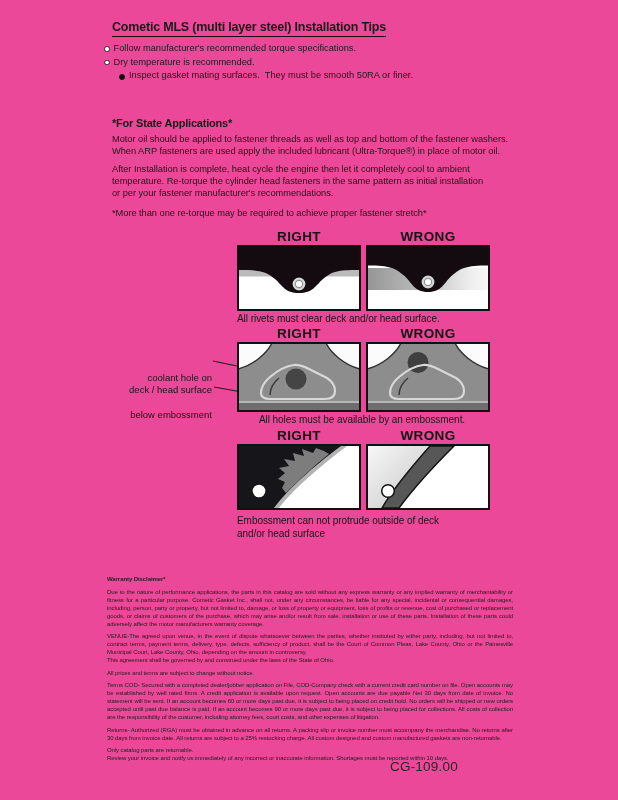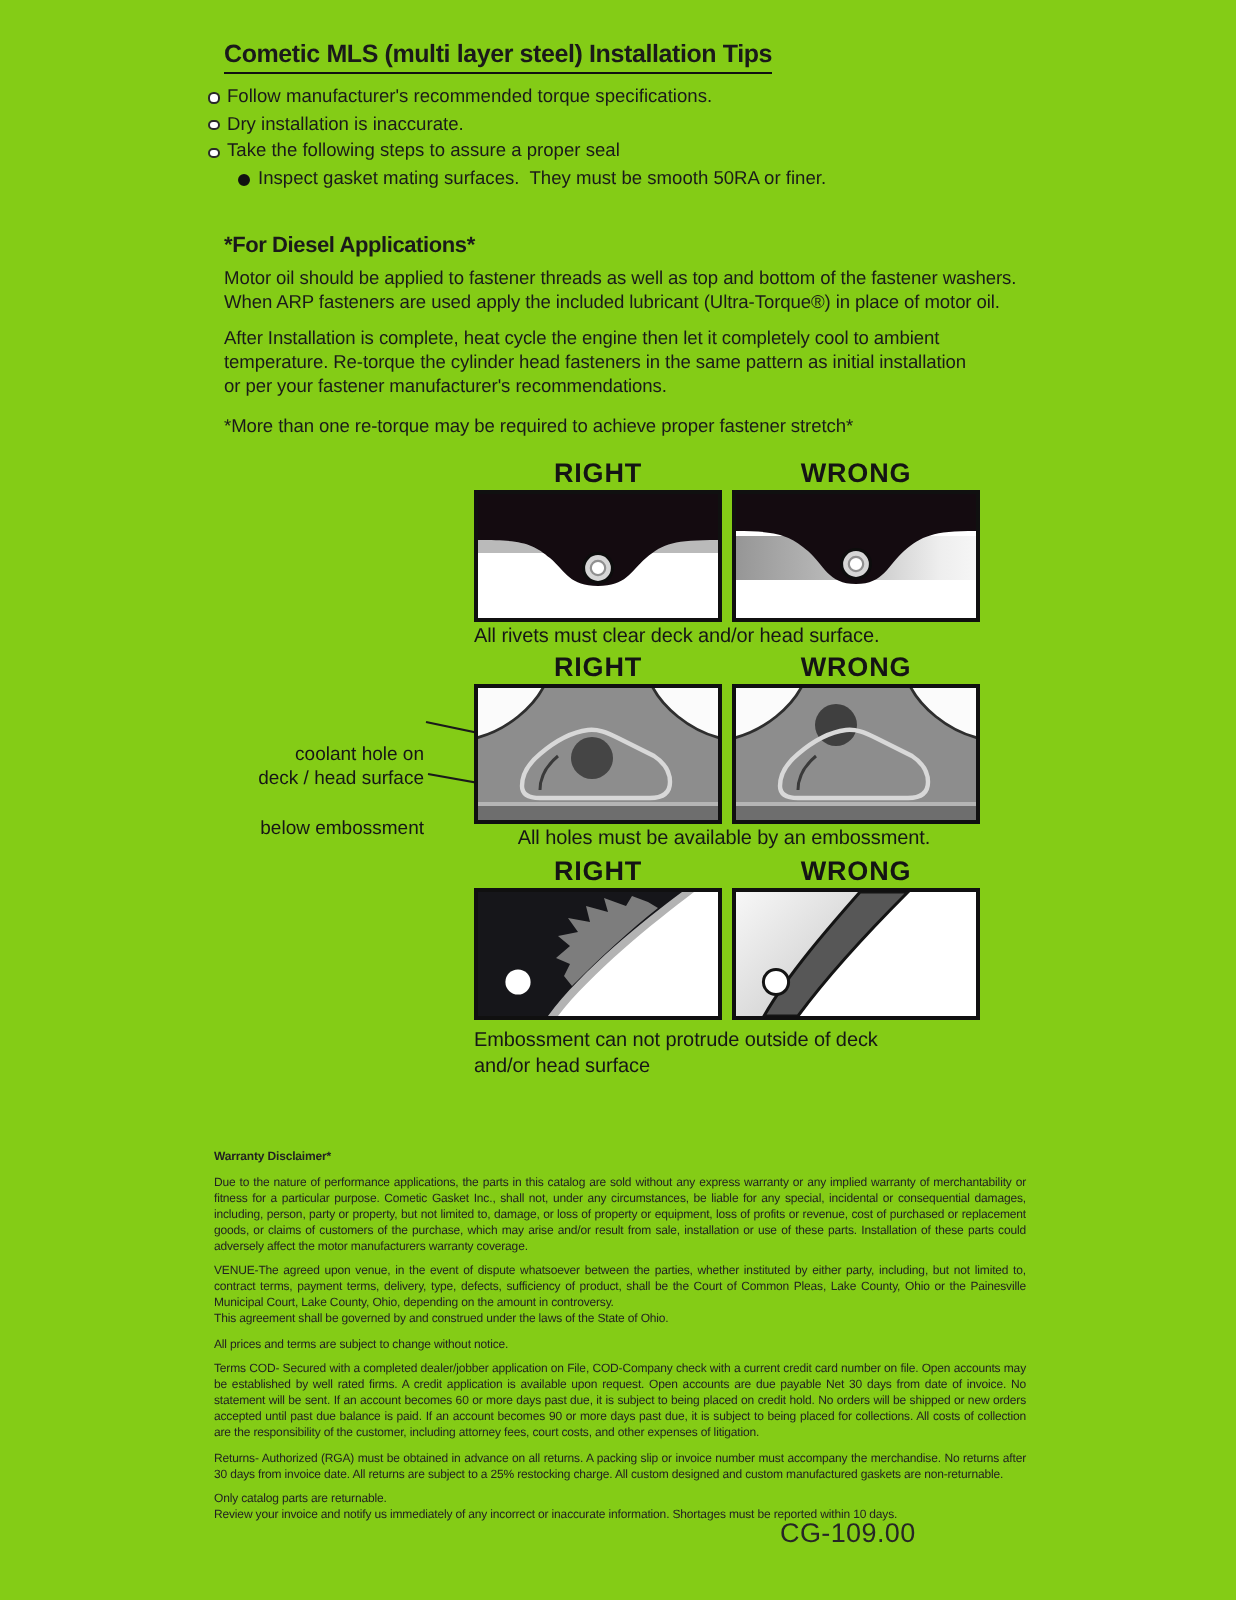--- a/index.html
+++ b/index.html
@@ -1,17 +1,17 @@
 <!DOCTYPE html>
 <html><head>
 <meta charset="utf-8">
 <style>
   html,body { margin:0; padding:0; background:#ffffff; }
   .page {
-    position:relative; width:618px; height:800px; background:#84cc16;
+    position:relative; width:618px; height:800px; background:#ec4899;
     font-family:"Liberation Sans", sans-serif; color:#1a1a1a; overflow:hidden;
   }
   .abs { position:absolute; }
 
   .title {
     left:112px; top:20px; font-size:12.5px; font-weight:bold; letter-spacing:-0.2px;
     border-bottom:1.6px solid #111; padding-bottom:2px; white-space:nowrap;
   }
 
   .bullets { left:104px; top:42px; width:480px; font-size:9.3px; line-height:13.6px; }
@@ -59,33 +59,29 @@
 
   <div class="abs title">Cometic MLS (multi layer steel) Installation Tips</div>
 
   <div class="abs bullets">
     <div class="b-row">
       <span class="b-marker"></span>
       <span>Follow manufacturer's recommended torque specifications.</span>
     </div>
     <div class="b-row">
       <span class="b-marker"></span>
-      <span>Dry installation is inaccurate.</span>
-    </div>
-    <div class="b-row">
-      <span class="b-marker"></span>
-      <span>Take the following steps to assure a proper seal</span>
+      <span>Dry temperature is recommended.</span>
     </div>
     <div class="b-row sub">
       <span class="b-marker"></span>
       <span>Inspect gasket mating surfaces.  They must be smooth 50RA or finer.</span>
     </div>
   </div>
 
-  <div class="abs h2 diesel-h">*For Diesel Applications*</div>
+  <div class="abs h2 diesel-h">*For State Applications*</div>
   <div class="abs body-p p1">Motor oil should be applied to fastener threads as well as top and bottom of the fastener washers.
 When ARP fasteners are used apply the included lubricant (Ultra-Torque®) in place of motor oil.</div>
   <div class="abs body-p p2">After Installation is complete, heat cycle the engine then let it completely cool to ambient
 temperature. Re-torque the cylinder head fasteners in the same pattern as initial installation
 or per your fastener manufacturer's recommendations.</div>
   <div class="abs body-p p3">*More than one re-torque may be required to achieve proper fastener stretch*</div>
 
   <div class="abs fig-label" style="left:237px; top:229px;">RIGHT</div>
   <div class="abs fig-label" style="left:366px; top:229px;">WRONG</div>
 

